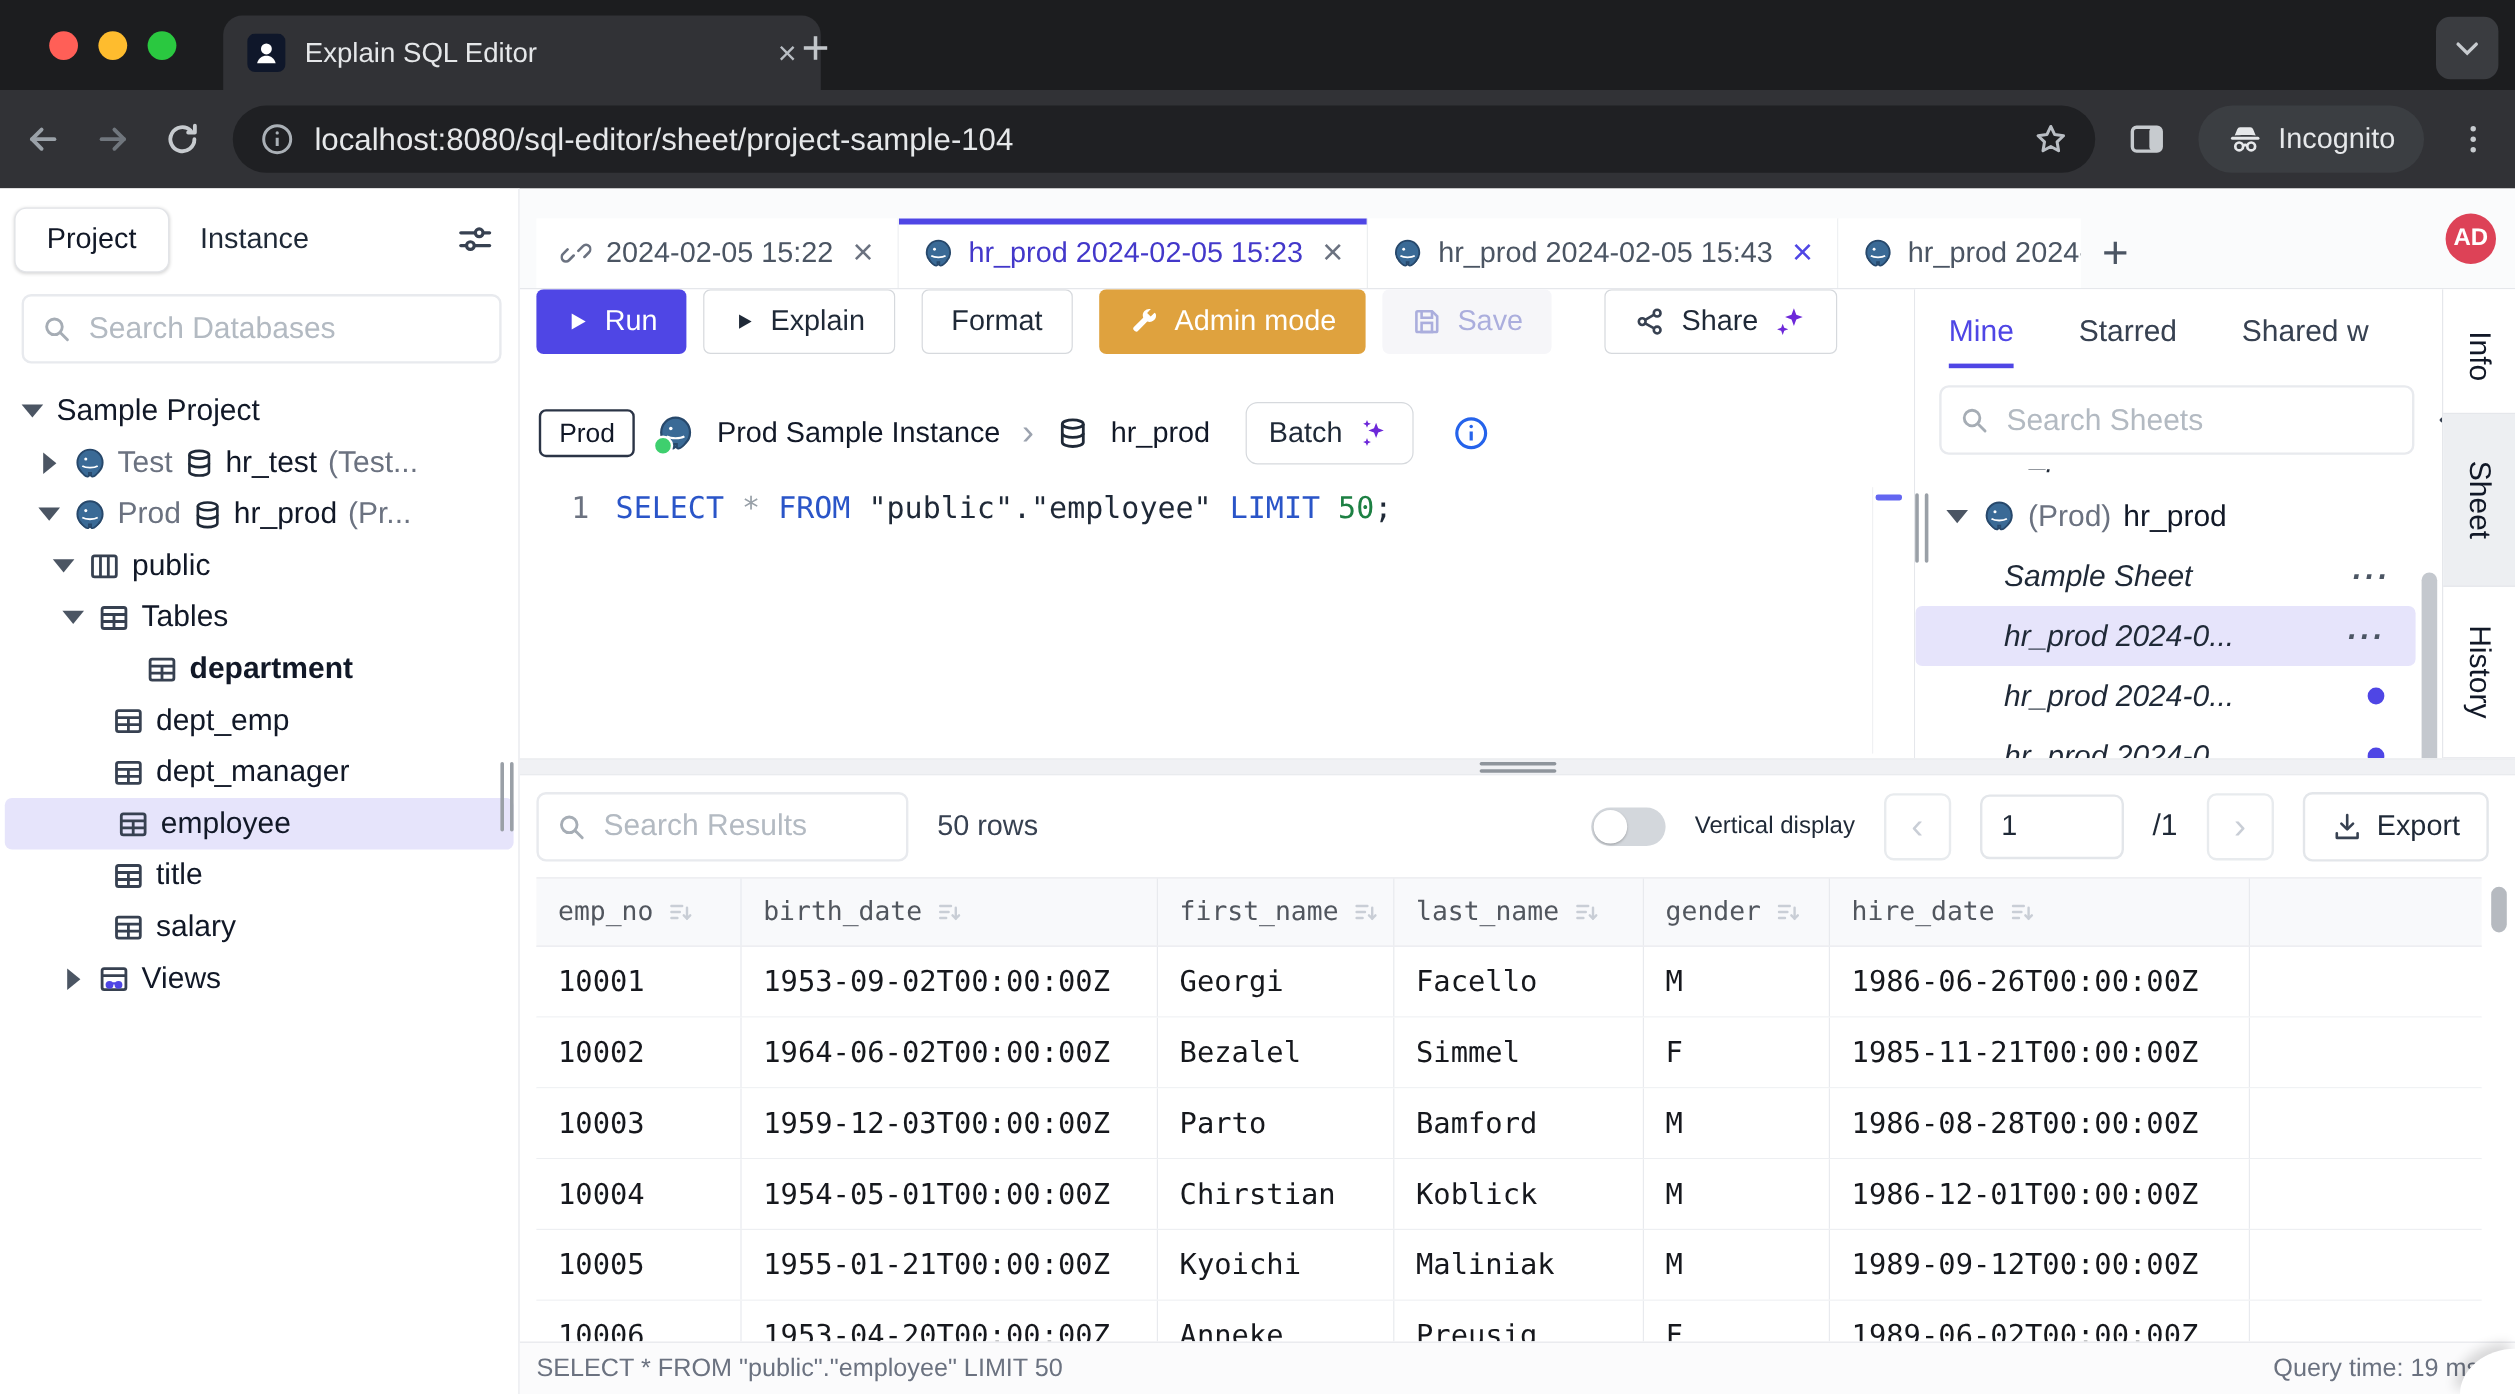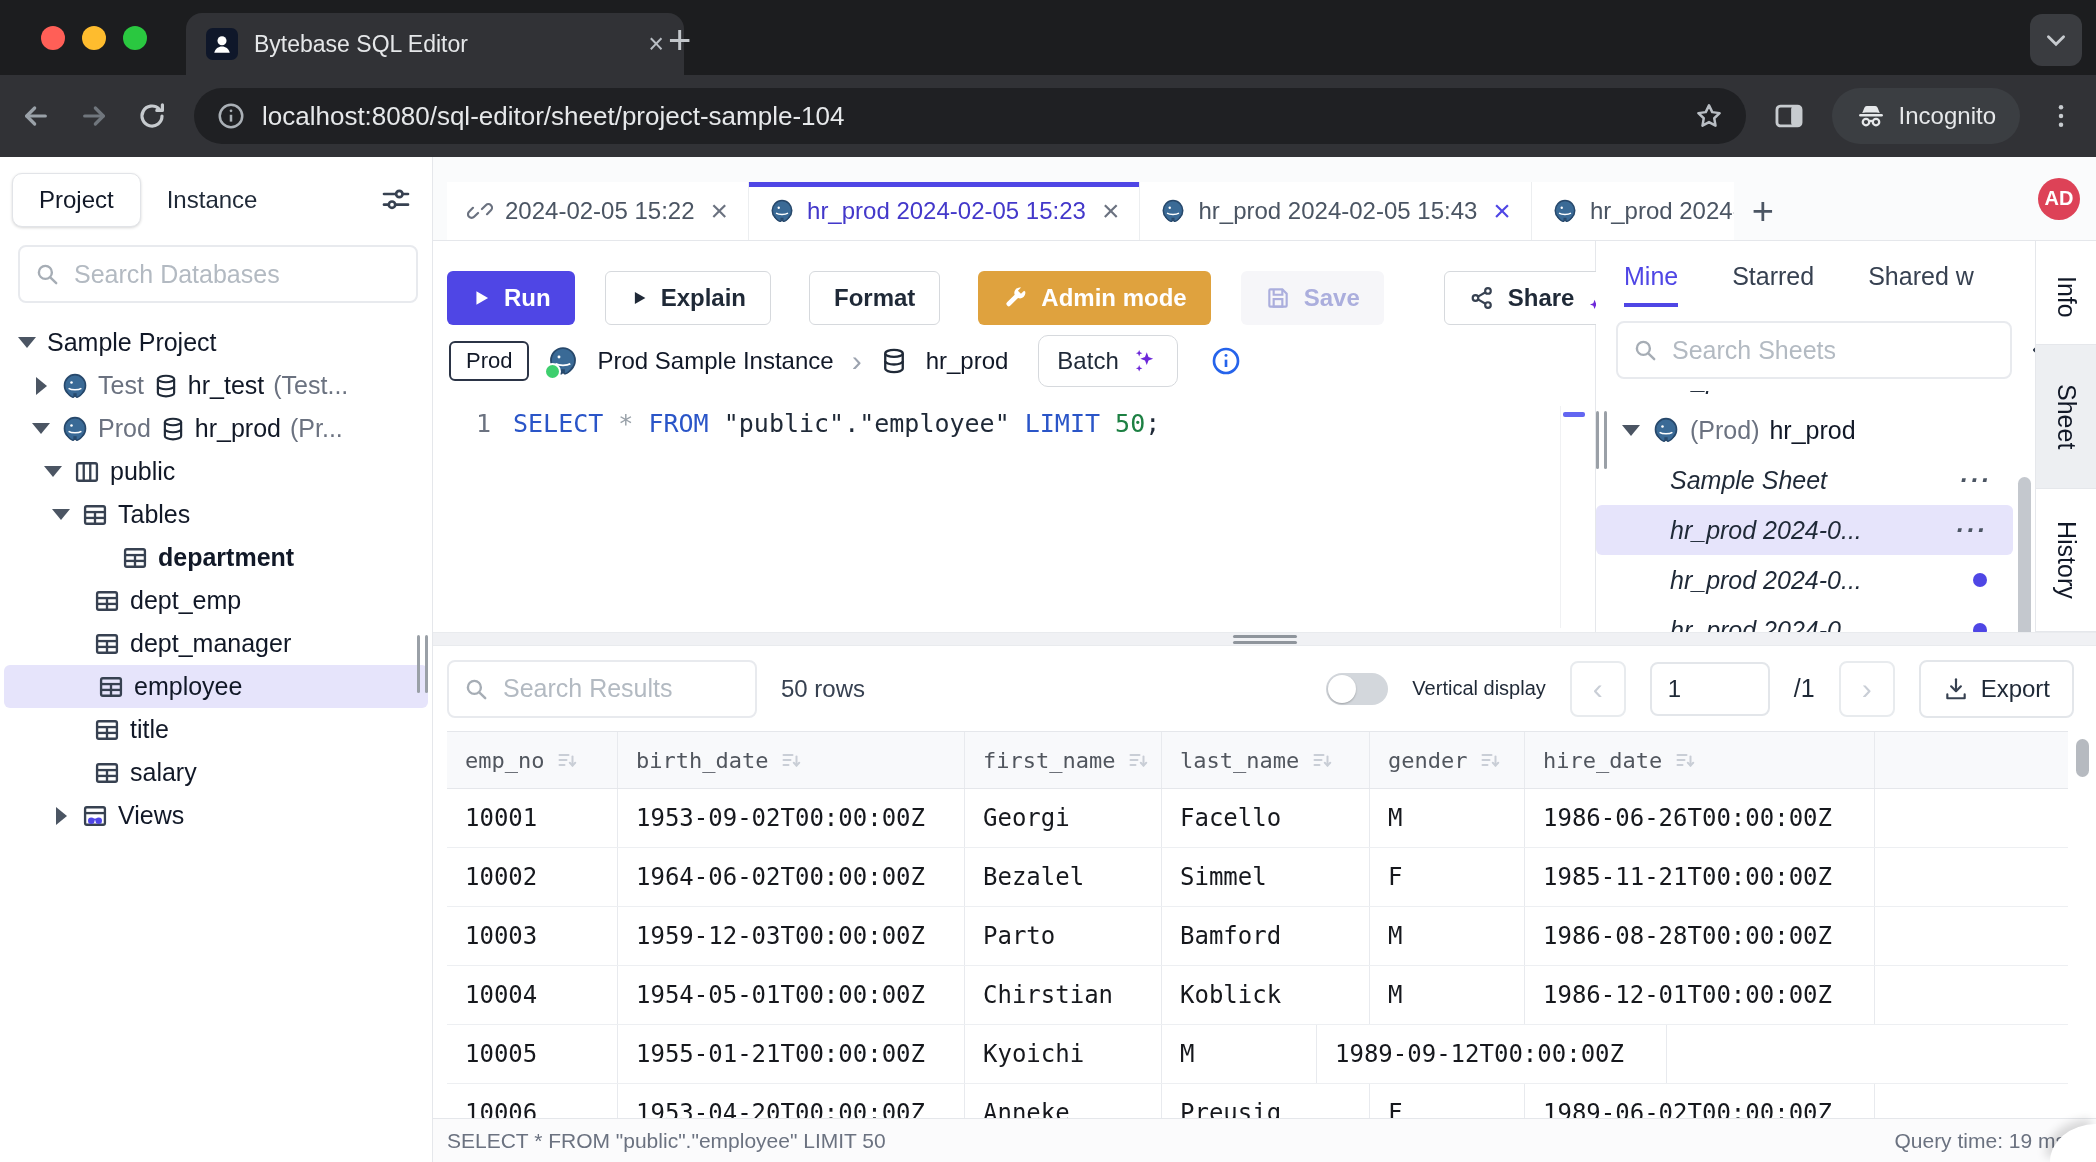--- a/index.html
+++ b/index.html
@@ -55,21 +55,21 @@
   .editor-tab.active{box-shadow:inset 0 5px 0 0 #4f46e5;color:#4338ca;}
   .editor-tab.clipped{width:182px;overflow:hidden;padding-right:0;border-right:none;}
   .tab-close{font-size:30px;color:#6b7280;line-height:1;margin-left:4px;}
   .tab-close.blue{color:#4f46e5;}
   #plus-tab{height:58px;width:58px;display:flex;align-items:center;justify-content:center;
             font-size:38px;color:#4b5563;font-weight:300;}
   #avatar{width:42px;height:42px;border-radius:50%;background:#dd4257;color:#fff;font-size:20px;font-weight:bold;
           display:flex;align-items:center;justify-content:center;align-self:center;margin:0 16px 0 auto;}
   #content{position:absolute;top:84px;left:0;right:0;height:391px;display:flex;overflow:hidden;}
   #editor-col{flex:1;min-width:0;position:relative;border-right:1px solid #e5e7eb;box-sizing:border-box;}
-  #editor-toolbar{height:84px;display:flex;align-items:flex-end;padding:0 14px;gap:30px;font-weight:bold;}
+  #editor-toolbar{height:84px;display:flex;align-items:flex-start;padding:0 14px;gap:14px;}
   .btn{height:54px;border-radius:6px;display:inline-flex;align-items:center;gap:13px;padding:0 24px;
        font-size:24px;box-sizing:border-box;white-space:nowrap;}
   .btn-run{background:#4f46e5;color:#fff;}
   .btn-outline{background:#fff;border:1px solid #d6d9dd;color:#1f2937;}
   .btn-admin{background:#dfa23e;color:#fff;margin-left:8px;}
   .btn-save{background:#f6f6f9;color:#abaedd;}
   .btn-share{margin-left:30px;}
   #breadcrumb{height:72px;display:flex;align-items:center;padding:0 16px;gap:18px;font-size:24px;}
   #env-badge{border:2px solid #2b3446;border-radius:6px;padding:5px 15px;font-size:22px;color:#111827;}
   .pgwrap{position:relative;width:32px;height:32px;flex:0 0 auto;}
@@ -159,21 +159,21 @@
     <span class="light" style="left:82px;background:#febc2e;"></span>
     <span class="light" style="left:123px;background:#2ac840;"></span>
     <div id="chrome-tab">
       <span class="ic">
         <svg width="32" height="32" viewBox="0 0 24 24">
             <rect width="24" height="24" rx="5" fill="#0f172a"></rect>
             <circle cx="12" cy="9.6" r="3.4" fill="#fff"></circle>
             <path d="M6.2 18.5c.8-3.1 3-4.7 5.8-4.7s5 1.6 5.8 4.7z" fill="#fff"></path>
           </svg>
       </span>
-      <span class="title">Bytebase SQL Editor</span>
+      <span class="title">Explain SQL Editor</span>
       <span class="chrome-x">×</span>
     </div>
     <span id="new-tab-btn">+</span>
     <div id="tab-search-btn">
       <svg width="26" height="26" viewBox="0 0 24 24" fill="none" stroke="#c7cbcf" stroke-width="2.6" stroke-linecap="round">
           <path d="M5 9l7 7 7-7"></path>
         </svg>
     </div>
   </div>
 
@@ -914,20 +914,23 @@
             <div class="trow trow-body">
               <div class="tcell" style="width: 171px;">
                 <span class="td-text">10005</span>
               </div>
               <div class="tcell" style="width: 347px;">
                 <span class="td-text">1955-01-21T00:00:00Z</span>
               </div>
               <div class="tcell" style="width: 197px;">
                 <span class="td-text">Kyoichi</span>
               </div>
+              <div class="tcell" style="width: 208px;">
+                <span class="td-text">Maliniak</span>
+              </div>
               <div class="tcell" style="width: 155px;">
                 <span class="td-text">M</span>
               </div>
               <div class="tcell" style="width: 350px;">
                 <span class="td-text">1989-09-12T00:00:00Z</span>
               </div>
               <div class="tcell fill"></div>
             </div>
             <div class="trow trow-body">
               <div class="tcell" style="width: 171px;">

